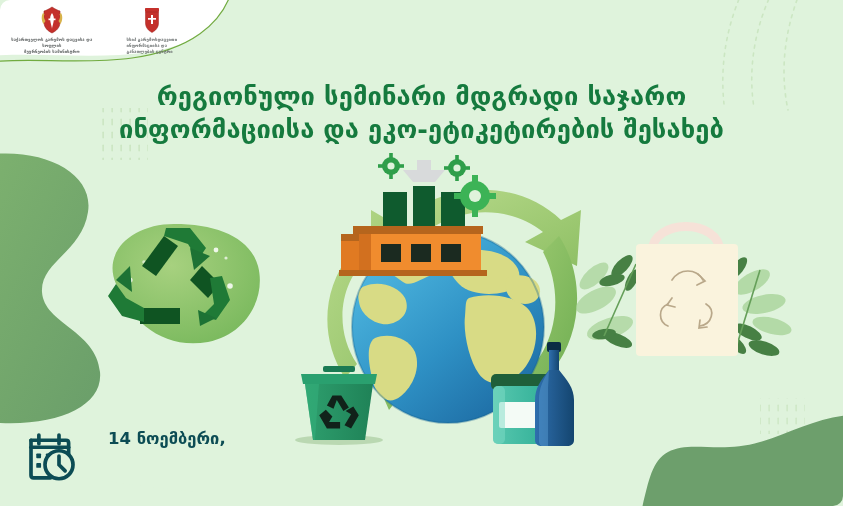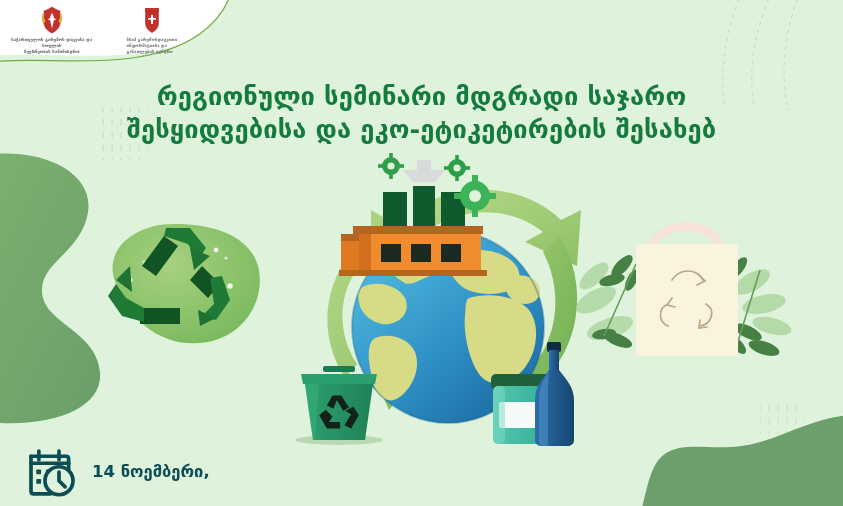--- a/index.html
+++ b/index.html
@@ -2,43 +2,43 @@
 <html><head>
 <meta charset="utf-8">
 <style>
   * { margin:0; padding:0; box-sizing:border-box; }
   html,body { width:843px; height:506px; overflow:hidden; }
   body {
     font-family:"DejaVu Sans", sans-serif;
     background:#dff3dc;
     position:relative;
   }
-  .stage { position:absolute; inset:0; width:843px; height:506px; overflow:hidden; background:#dff3dc; }
+  .stage { position:absolute; inset:0; width:843px; height:506px; overflow:hidden; background:#dff3dc;border-radius:10px; }
   .layer { position:absolute; inset:0; }
   svg.layer { width:843px; height:506px; display:block; }
 
   
   .logos { position:absolute; left:0; top:0; width:200px; height:52px; z-index:6;
            display:flex; align-items:flex-start; gap:6px; padding:6px 0 0 6px; }
   .logo-block { display:flex; flex-direction:column; align-items:center; width:95px; }
   .crest { width:22px; height:28px; display:block; }
   .logo-text { font-size:4.2px; line-height:1.45; font-weight:bold; color:#5c6060;
                text-align:center; margin-top:3px; letter-spacing:.1px; }
   .logo-block.second { width:100px; }
   .logo-block.second .logo-text { text-align:left; color:#6a6f6f; }
 
   
   .title { position:absolute; left:0; right:0; top:80px; z-index:6; text-align:center;
            padding:0 90px; }
   .title-line { font-size:25.5px; font-weight:bold; color:#157a3e; line-height:1.28;
                 letter-spacing:.1px; white-space:nowrap; }
 
   
-  .datebox { position:absolute; left:24px; top:444px; z-index:7;
-             display:flex; align-items:center; gap:12px; }
+  .datebox { position:absolute; left:24px; top:428px; z-index:7;
+             display:flex; align-items:flex-start; gap:28px; }
   .date-icon { width:56px; height:56px; flex:none; }
   .date-text { color:#0c4c54; font-size:16.5px; font-weight:bold; line-height:1.28; }
 </style>
 </head>
 <body>
 
 <div class="stage">
 
   <svg class="layer" viewBox="0 0 843 506" xmlns="http://www.w3.org/2000/svg">
     <defs>
@@ -319,21 +319,21 @@
       <div class="logo-text">
         <div>სსიპ გარემოსდაცვითი</div>
         <div>ინფორმაციისა და</div>
         <div>განათლების ცენტრი</div>
       </div>
     </div>
   </div>
 
   <div class="title">
     <div class="title-line">რეგიონული სემინარი მდგრადი საჯარო</div>
-    <div class="title-line">შესყიდვებისა და ეკო-ეტიკეტირების შესახებ</div>
+    <div class="title-line">ინფორმაციისა და ეკო-ეტიკეტირების შესახებ</div>
   </div>
 
   <div class="datebox">
     <svg class="date-icon" viewBox="0 0 64 64" xmlns="http://www.w3.org/2000/svg">
       <g fill="none" stroke="#0c4c54" stroke-width="4.2" stroke-linecap="round">
         <path d="M8 14 L8 54 C8 56 9 57 11 57 L30 57"></path>
         <path d="M8 14 L48 14 C50 14 51 15 51 17 L51 30"></path>
         <path d="M8 22 L51 22"></path>
         <path d="M17 8 L17 18"></path>
         <path d="M40 8 L40 18"></path>

